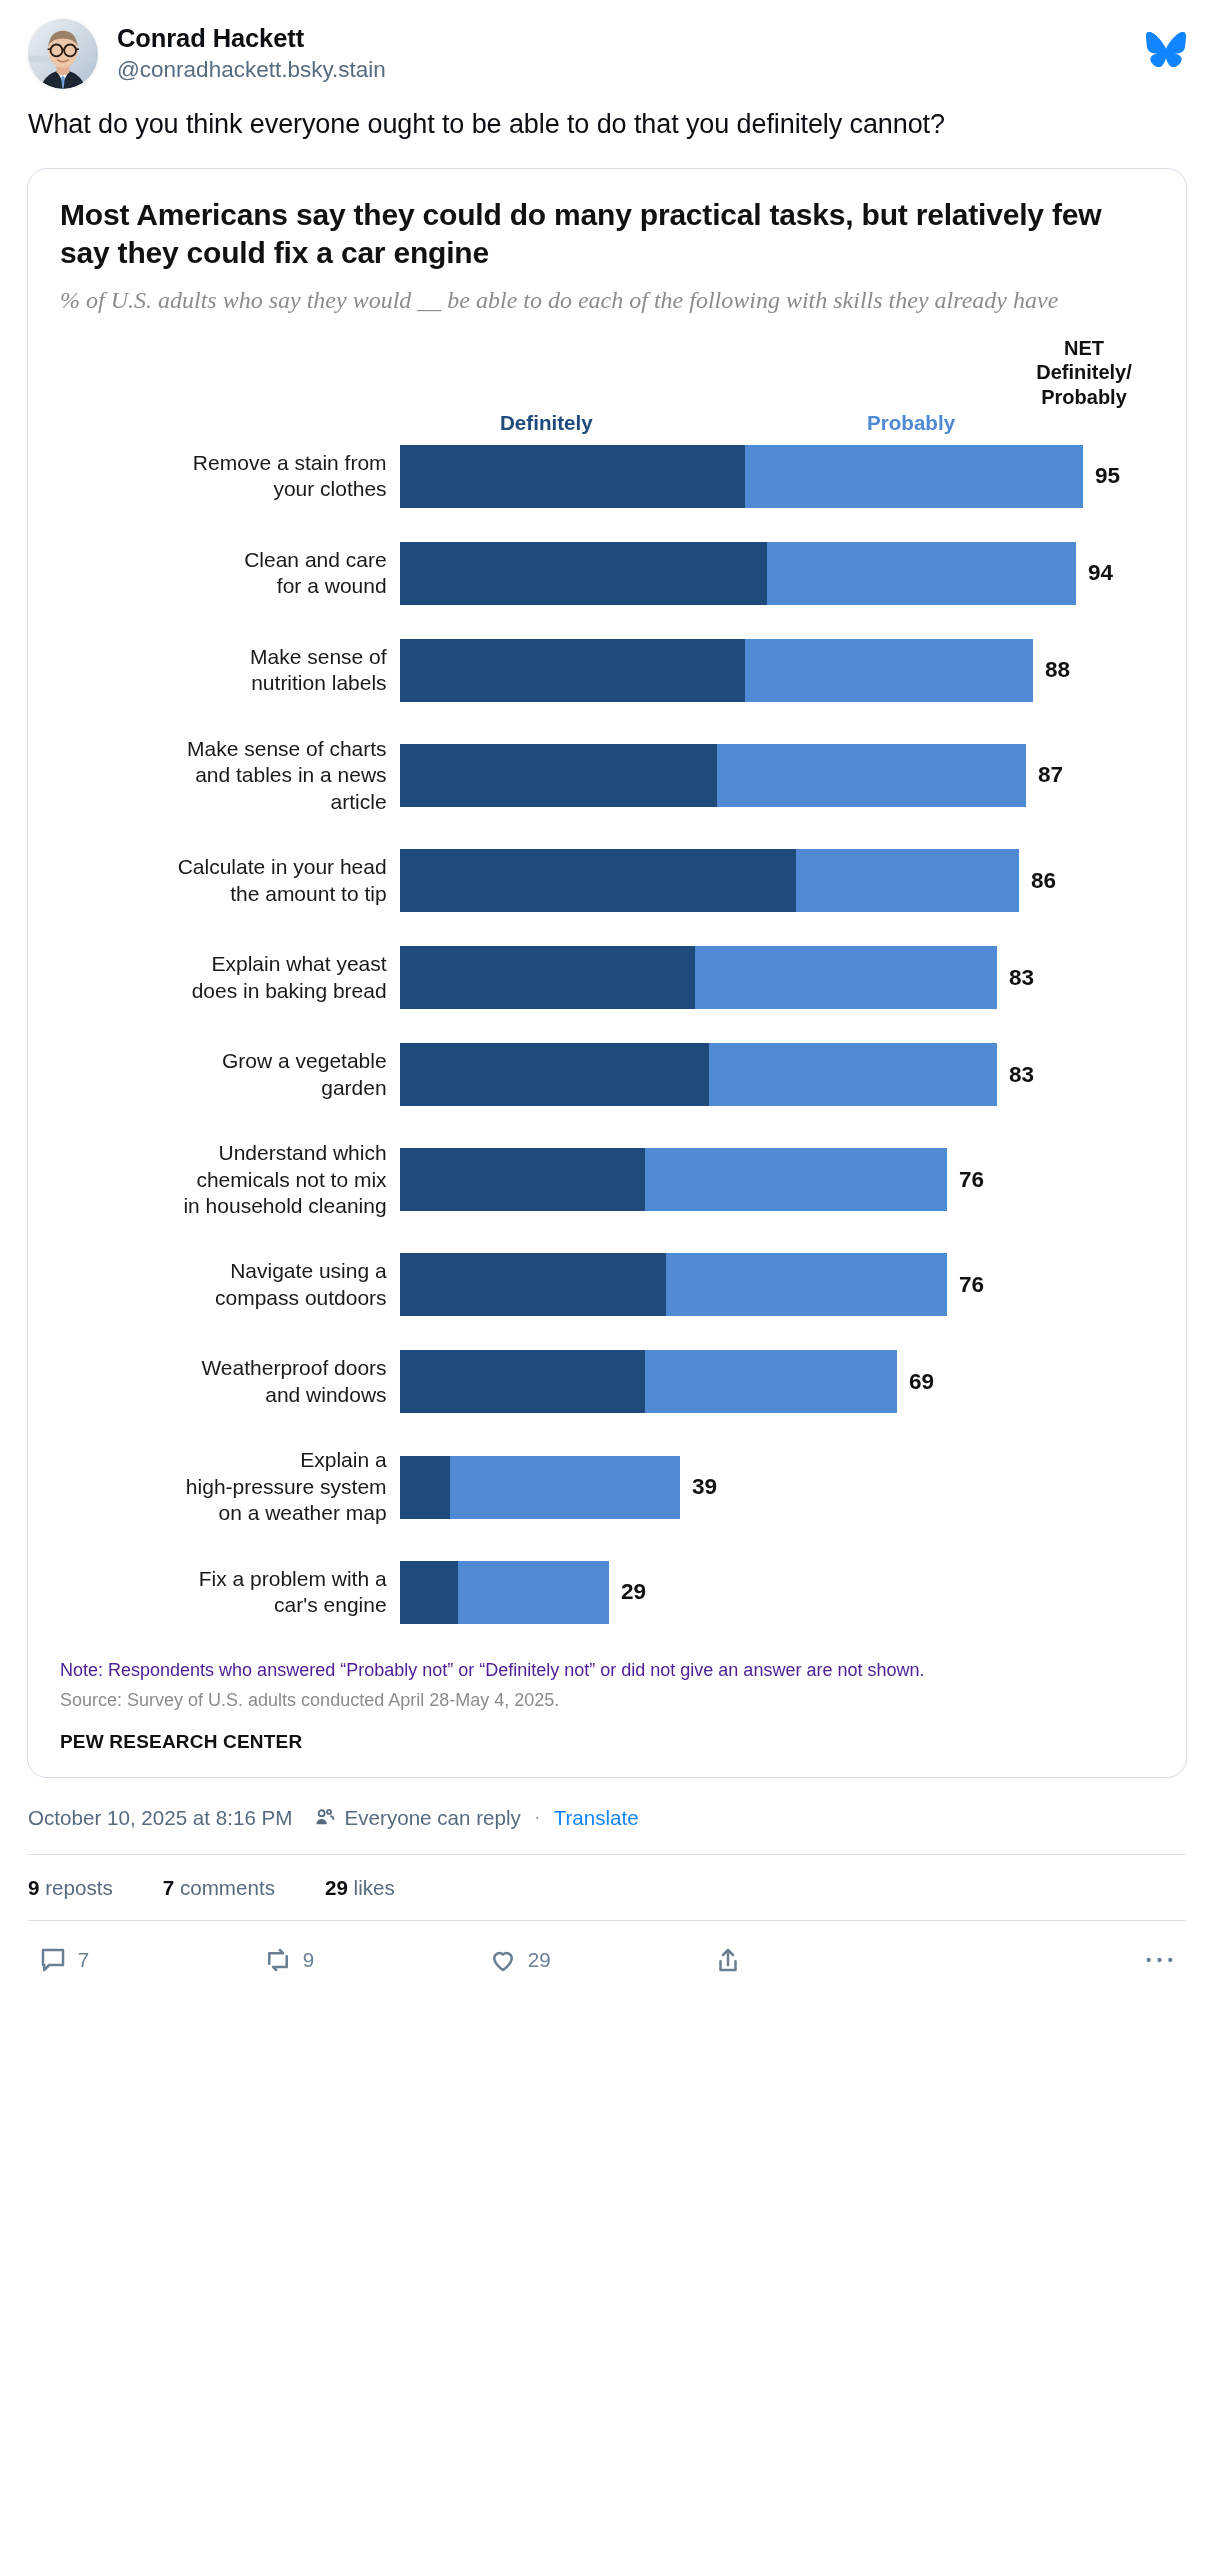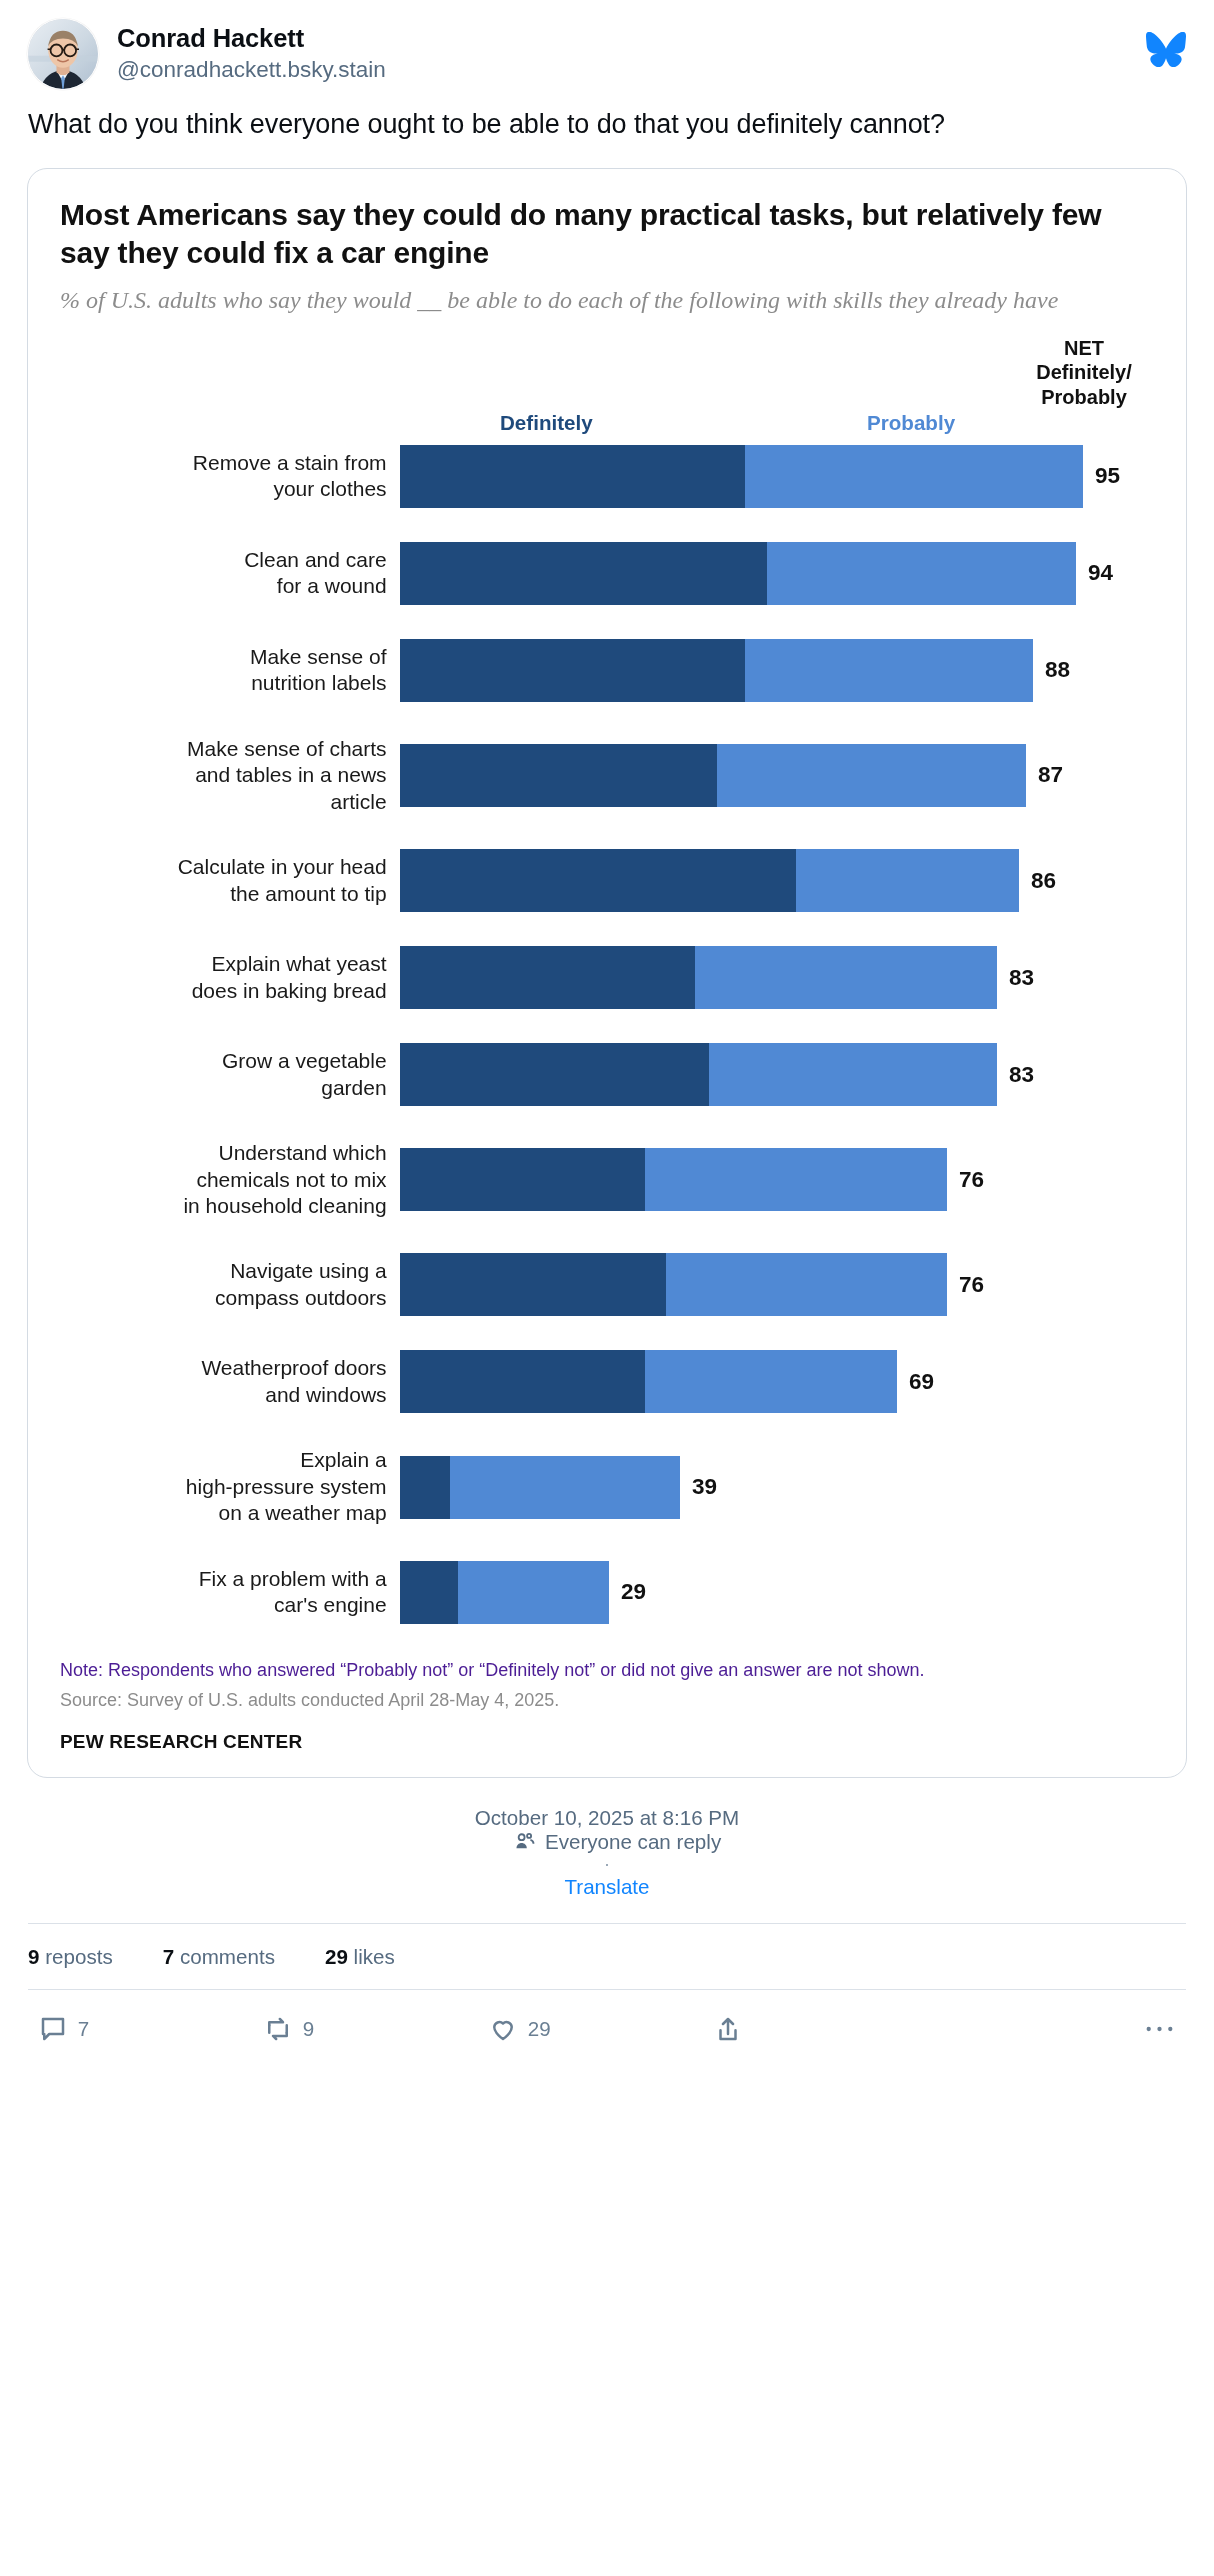--- a/index.html
+++ b/index.html
@@ -164,21 +164,20 @@
     color: #111111;
   }
 
   
   .meta-row {
     display: flex;
     align-items: center;
     padding: 28px 28px 0 28px;
     font-size: 20.6px;
     color: #566b80;
-    flex-direction: column;
   }
   .meta-time { color: #566b80; }
   .meta-reply-wrap {
     display: flex; align-items: center; margin-left: 20.6px;
   }
   .people-icon { width: 23px; height: 23px; margin-right: 8.5px; }
   .people-icon svg { display:block; width:100%; height:100%; }
   .meta-dot { margin: 0 13.4px; color: #8a9bac; font-size: 18px; }
   .meta-translate { color: #1185fe; }
 

